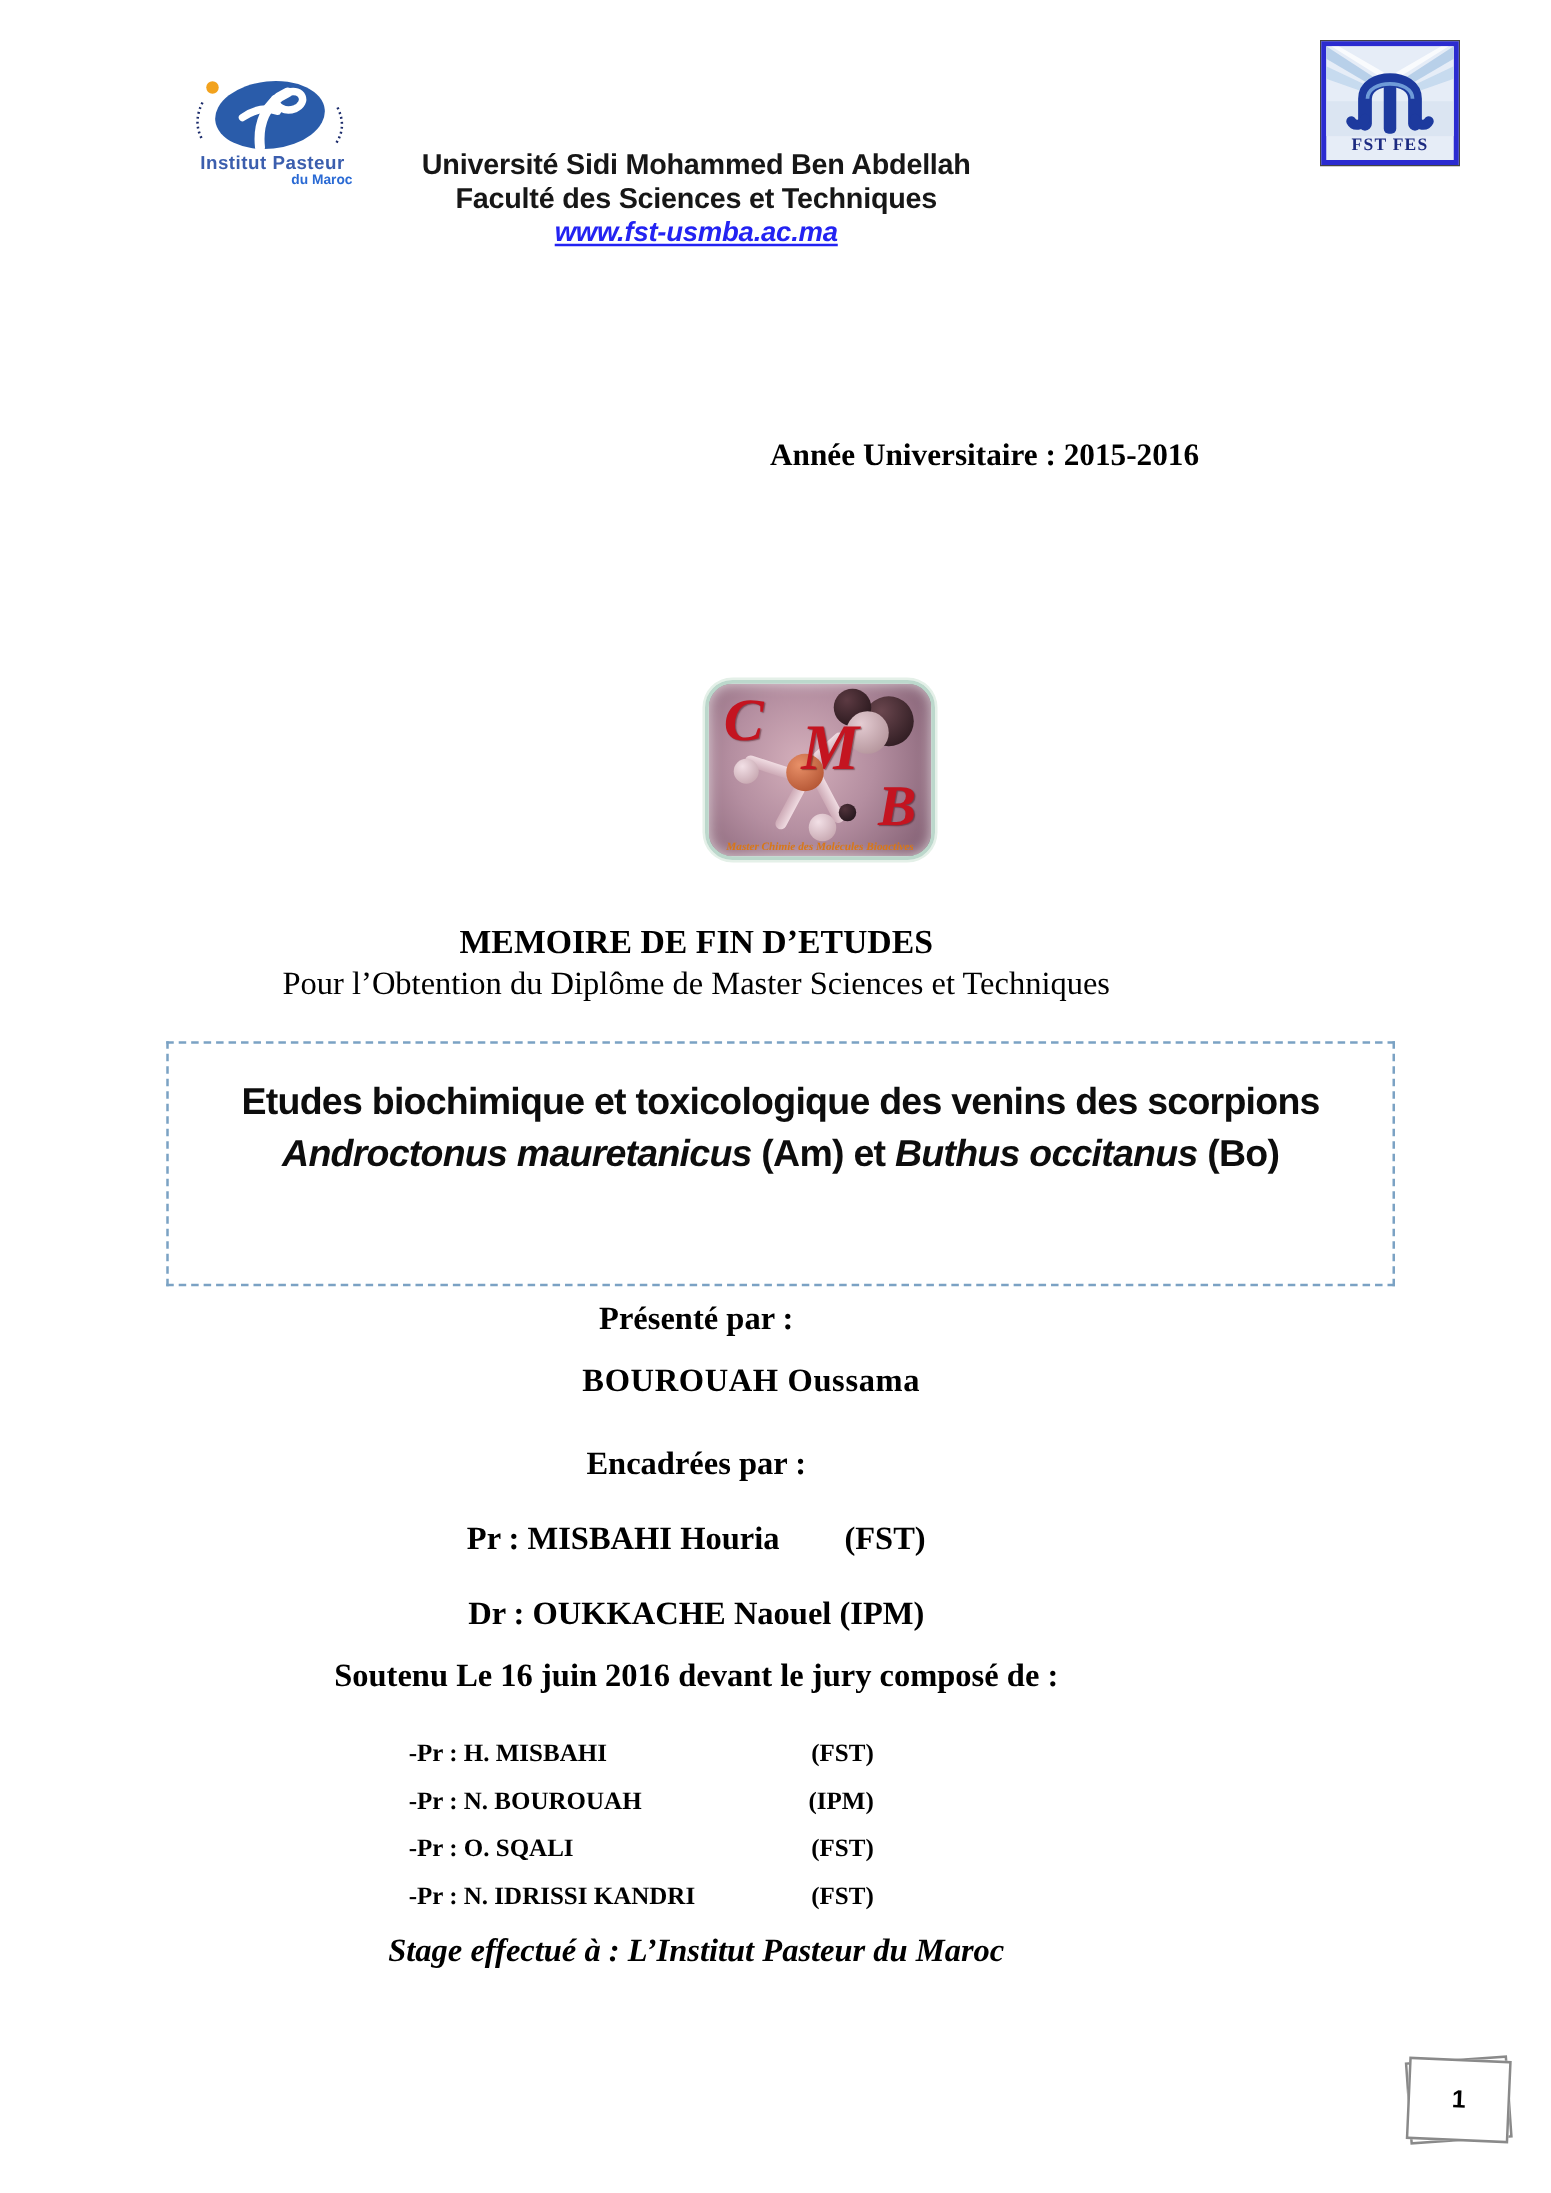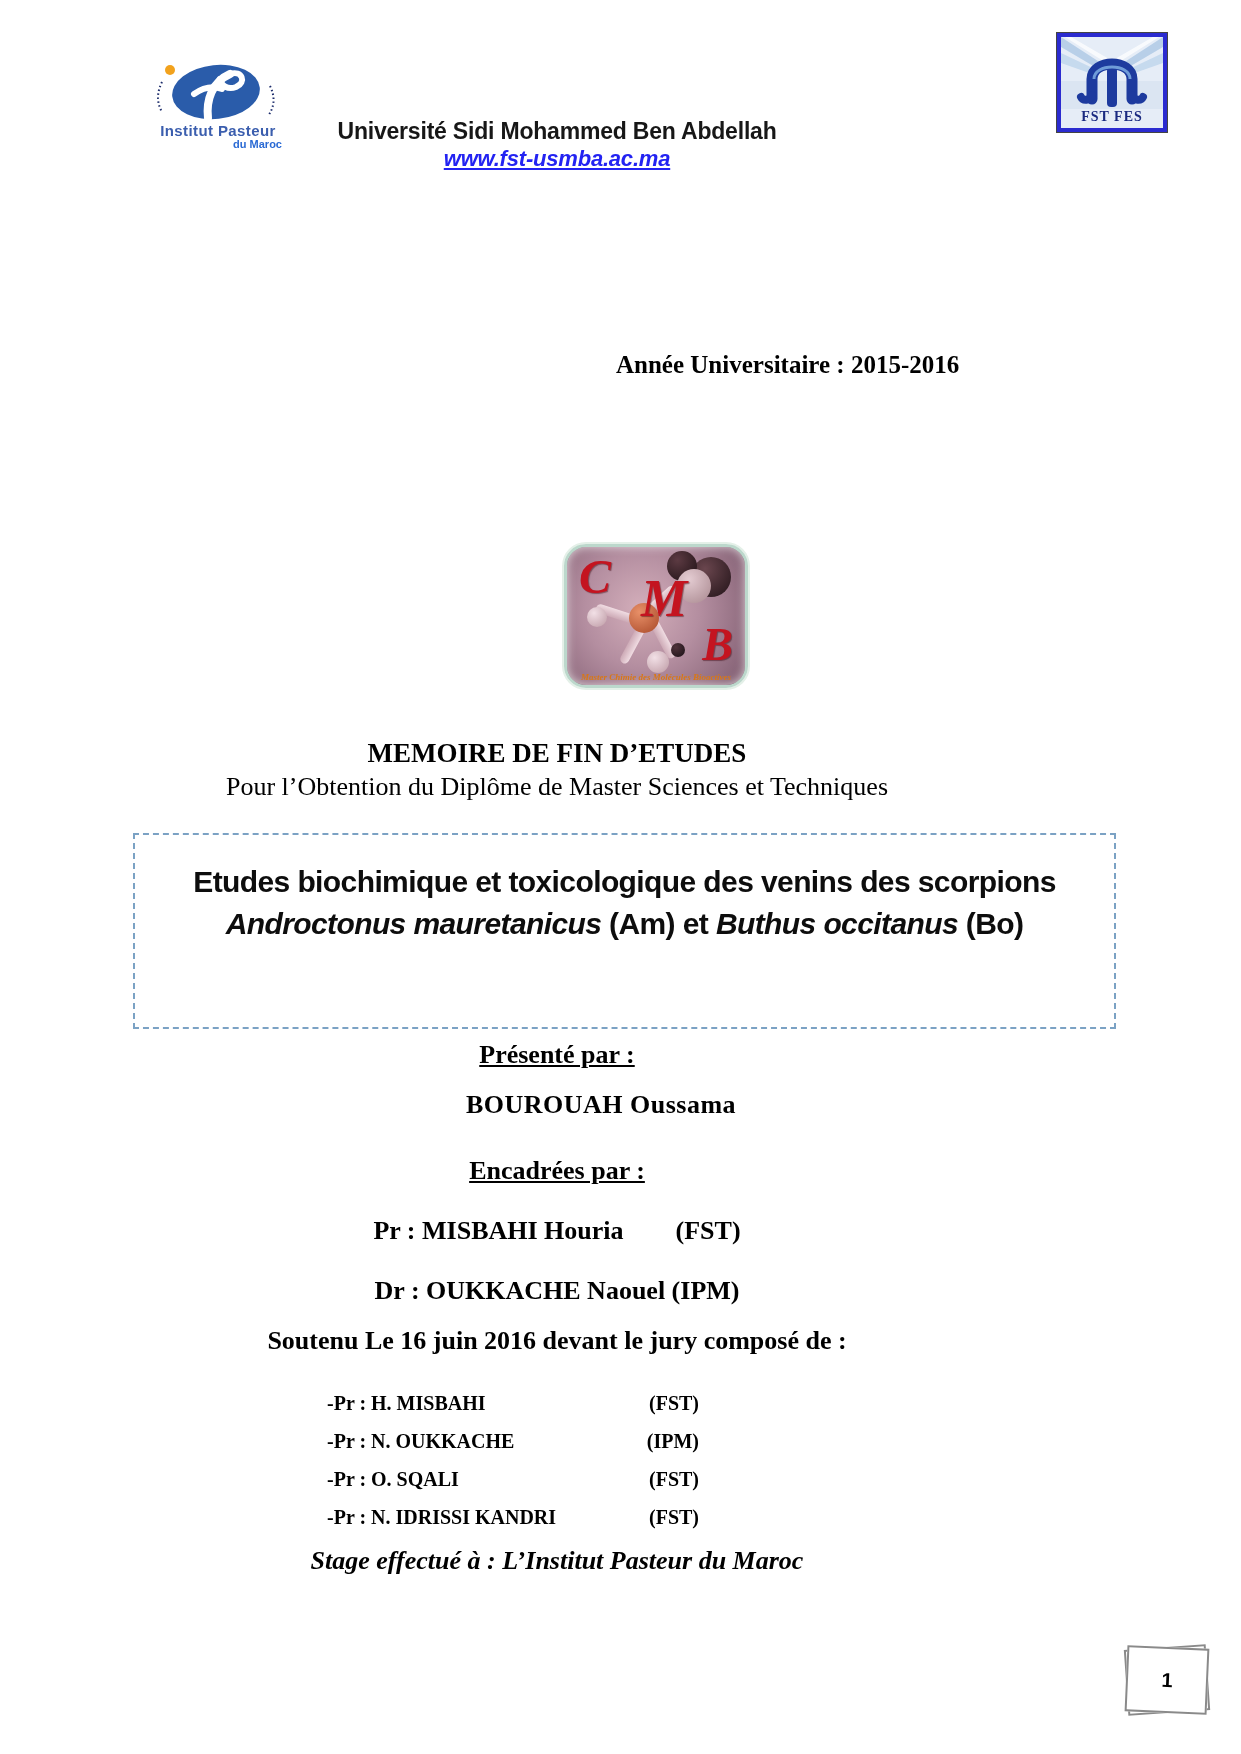--- a/index.html
+++ b/index.html
@@ -37,21 +37,21 @@
 
   .memoire{top:737px;font-size:26px;line-height:33px;}
   .memoire .m1{font-weight:bold;font-size:27px;}
 
   .title-box{position:absolute;left:133px;top:833px;width:983px;height:196px;border:2px dashed #7ba2c4;box-sizing:border-box;text-align:center;}
   .t1,.t2{font-family:"Liberation Sans",sans-serif;font-weight:bold;font-size:30px;color:#0d0d0d;letter-spacing:-.6px;}
   .t1{margin-top:30px;}
   .t2{margin-top:8px;}
   .t2 .it{font-style:italic;}
 
-  .h-underline{text-decoration:underline;}
+  .h-underline{}
   .presente-h{top:1040px;font-size:26px;font-weight:bold;}
   .presente-n{top:1090px;font-size:26px;font-weight:bold;letter-spacing:.5px;padding-left:44px;}
   .encadrees-h{top:1156px;font-size:26px;font-weight:bold;}
   .sup1{top:1216px;font-size:26px;font-weight:bold;white-space:pre;}
   .sup2{top:1276px;font-size:26px;font-weight:bold;}
   .soutenu{top:1326px;font-size:26px;font-weight:bold;}
 
   .jury{position:absolute;left:327px;top:1384px;width:372px;font-size:20px;font-weight:bold;line-height:38px;}
   .jrow{display:flex;justify-content:space-between;}
 
@@ -76,20 +76,21 @@
       <path d="M60,58 C58,40 64,22 82,14" stroke="#ffffff" stroke-width="8" fill="none" stroke-linecap="round"></path>
       <path d="M82,14 C94,10 99,22 88,27 C80,30 73,26 72,19" stroke="#ffffff" stroke-width="6" fill="none" stroke-linecap="round"></path>
       <path d="M46,34 C56,27 66,26 74,29" stroke="#ffffff" stroke-width="6" fill="none" stroke-linecap="round"></path>
     </svg>
     <div class="pasteur-t1">Institut Pasteur</div>
     <div class="pasteur-t2">du Maroc</div>
   </div>
 
   <div class="cw header-text">
     <div>Université Sidi Mohammed Ben Abdellah</div>
+    <div>Faculté des Sciences et Techniques</div>
     <div><a class="website-link">www.fst-usmba.ac.ma</a></div>
   </div>
 
   <div class="fstlogo">
     <svg width="102" height="72" viewBox="0 0 102 72">
       <rect x="0" y="0" width="102" height="72" fill="#e6edf7"></rect>
       <g opacity="0.75">
         <polygon points="0,0 40,26 34,30 0,10" fill="#a9c6e4"></polygon>
         <polygon points="0,16 38,34 34,38 0,26" fill="#bcd4ec"></polygon>
         <polygon points="102,0 62,26 68,30 102,10" fill="#a9c6e4"></polygon>
@@ -146,21 +147,21 @@
   <div class="cw sup2">Dr : OUKKACHE Naouel (IPM)</div>
 
   <div class="cw soutenu">Soutenu Le 16 juin 2016 devant le jury composé de :</div>
 
   <div class="jury">
     <div class="jrow">
       <span>-Pr : H. MISBAHI</span>
       <span>(FST)</span>
     </div>
     <div class="jrow">
-      <span>-Pr : N. OUKKACHE</span>
+      <span>-Pr : N. BOUROUAH</span>
       <span>(IPM)</span>
     </div>
     <div class="jrow">
       <span>-Pr : O. SQALI</span>
       <span>(FST)</span>
     </div>
     <div class="jrow">
       <span>-Pr : N. IDRISSI KANDRI</span>
       <span>(FST)</span>
     </div>

